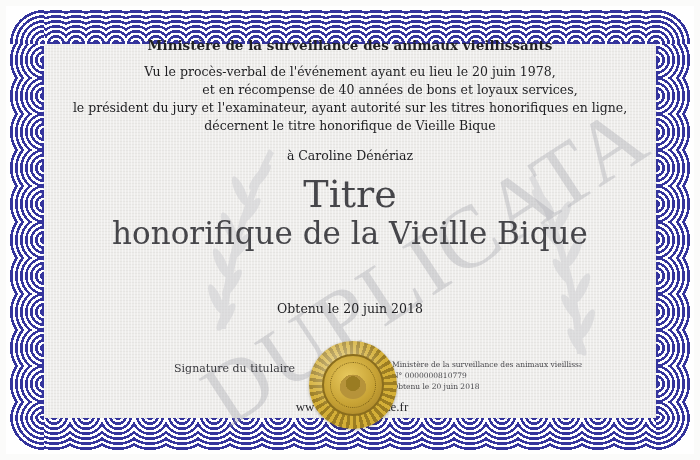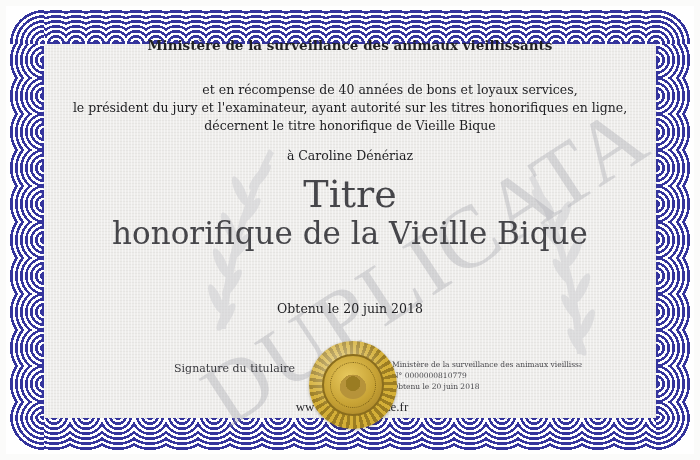--- a/index.html
+++ b/index.html
@@ -156,20 +156,21 @@
         <ellipse cx="58" cy="144" rx="5" ry="16" transform="rotate(34 58 144)"></ellipse>
         <ellipse cx="42" cy="160" rx="5" ry="16" transform="rotate(-24 42 160)"></ellipse>
         <ellipse cx="52" cy="178" rx="5" ry="16" transform="rotate(32 52 178)"></ellipse>
       </g>
     </svg>
   </div>
 
   <div class="wm-duplicata">DUPLICATA</div>
 
   <div class="txt t-header">Ministère de la surveillance des animaux vieillissants</div>
+  <div class="txt t-l1">Vu le procès-verbal de l'événement ayant eu lieu le 20 juin 1978,</div>
   <div class="txt t-l2">et en récompense de 40 années de bons et loyaux services,</div>
   <div class="txt t-l4">décernent le titre honorifique de Vieille Bique</div>
   <div class="txt t-l3">le président du jury et l'examinateur, ayant autorité sur les titres honorifiques en ligne,</div>
   <div class="txt t-l5">à Caroline Dénériaz</div>
 
   <div class="txt t-title1">Titre</div>
   <div class="txt t-title2">honorifique de la Vieille Bique</div>
 
   <div class="txt t-c2">Obtenu le 20 juin 2018</div>
 

